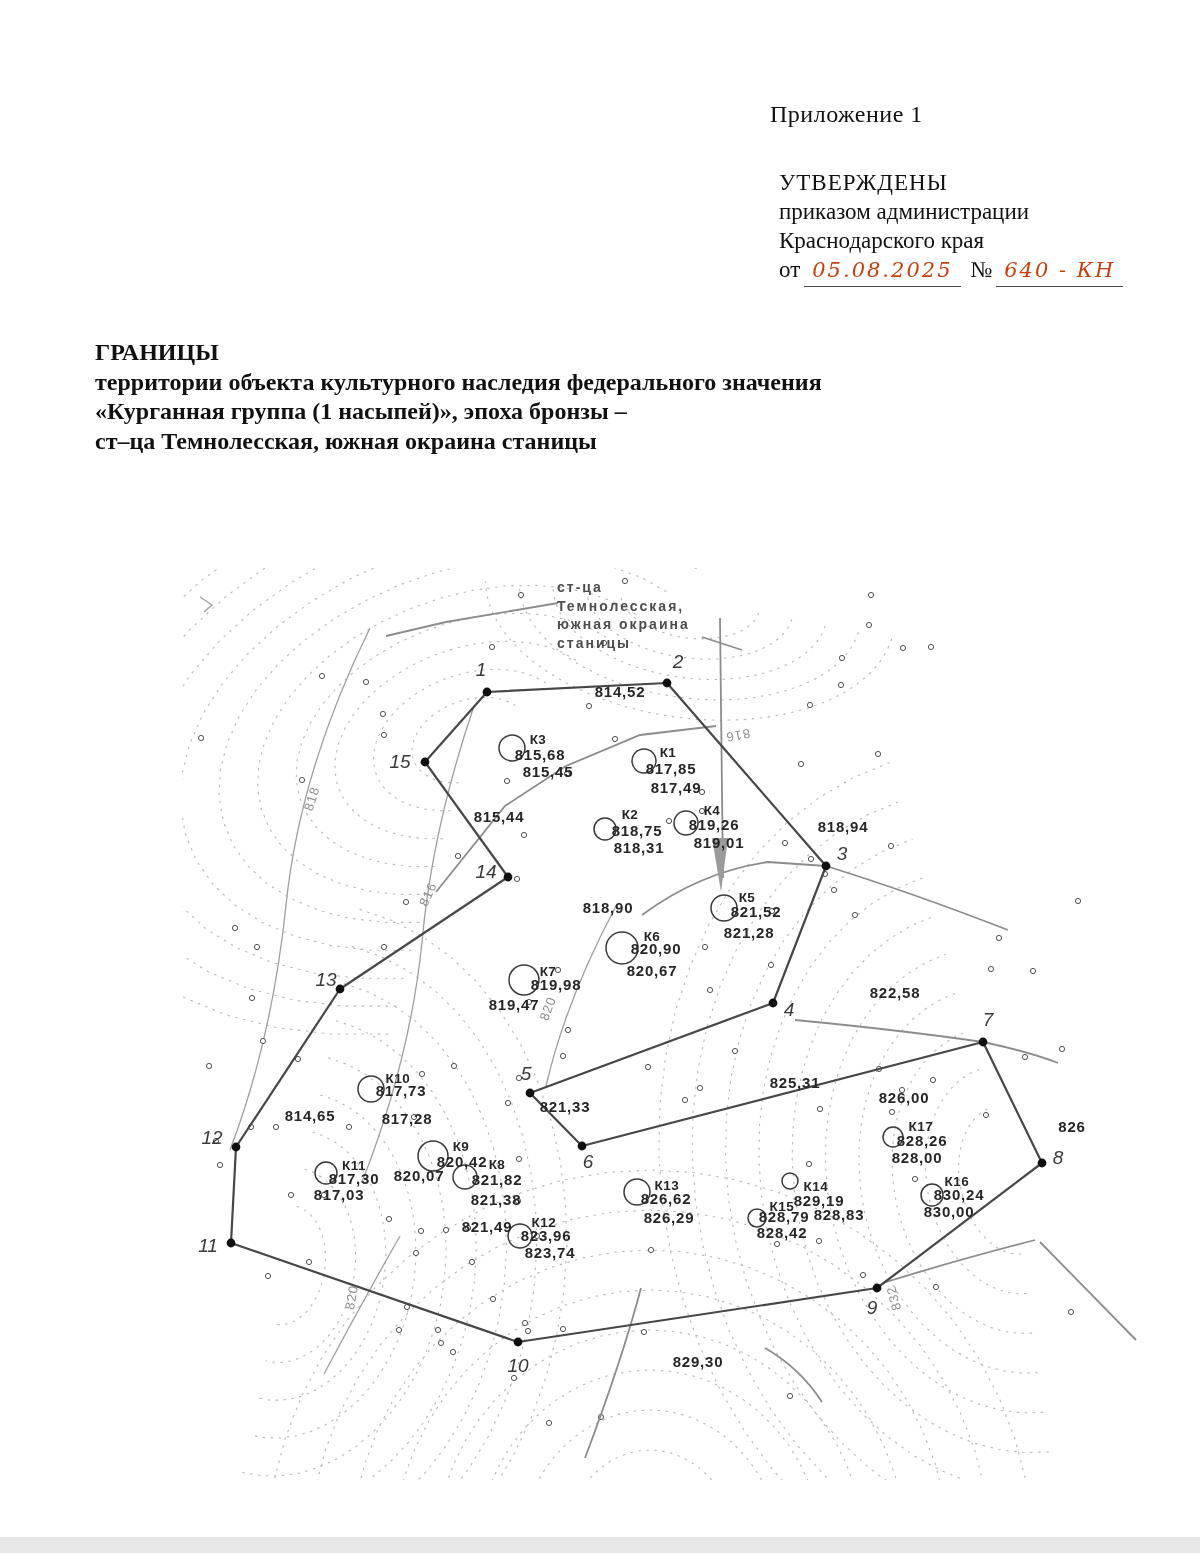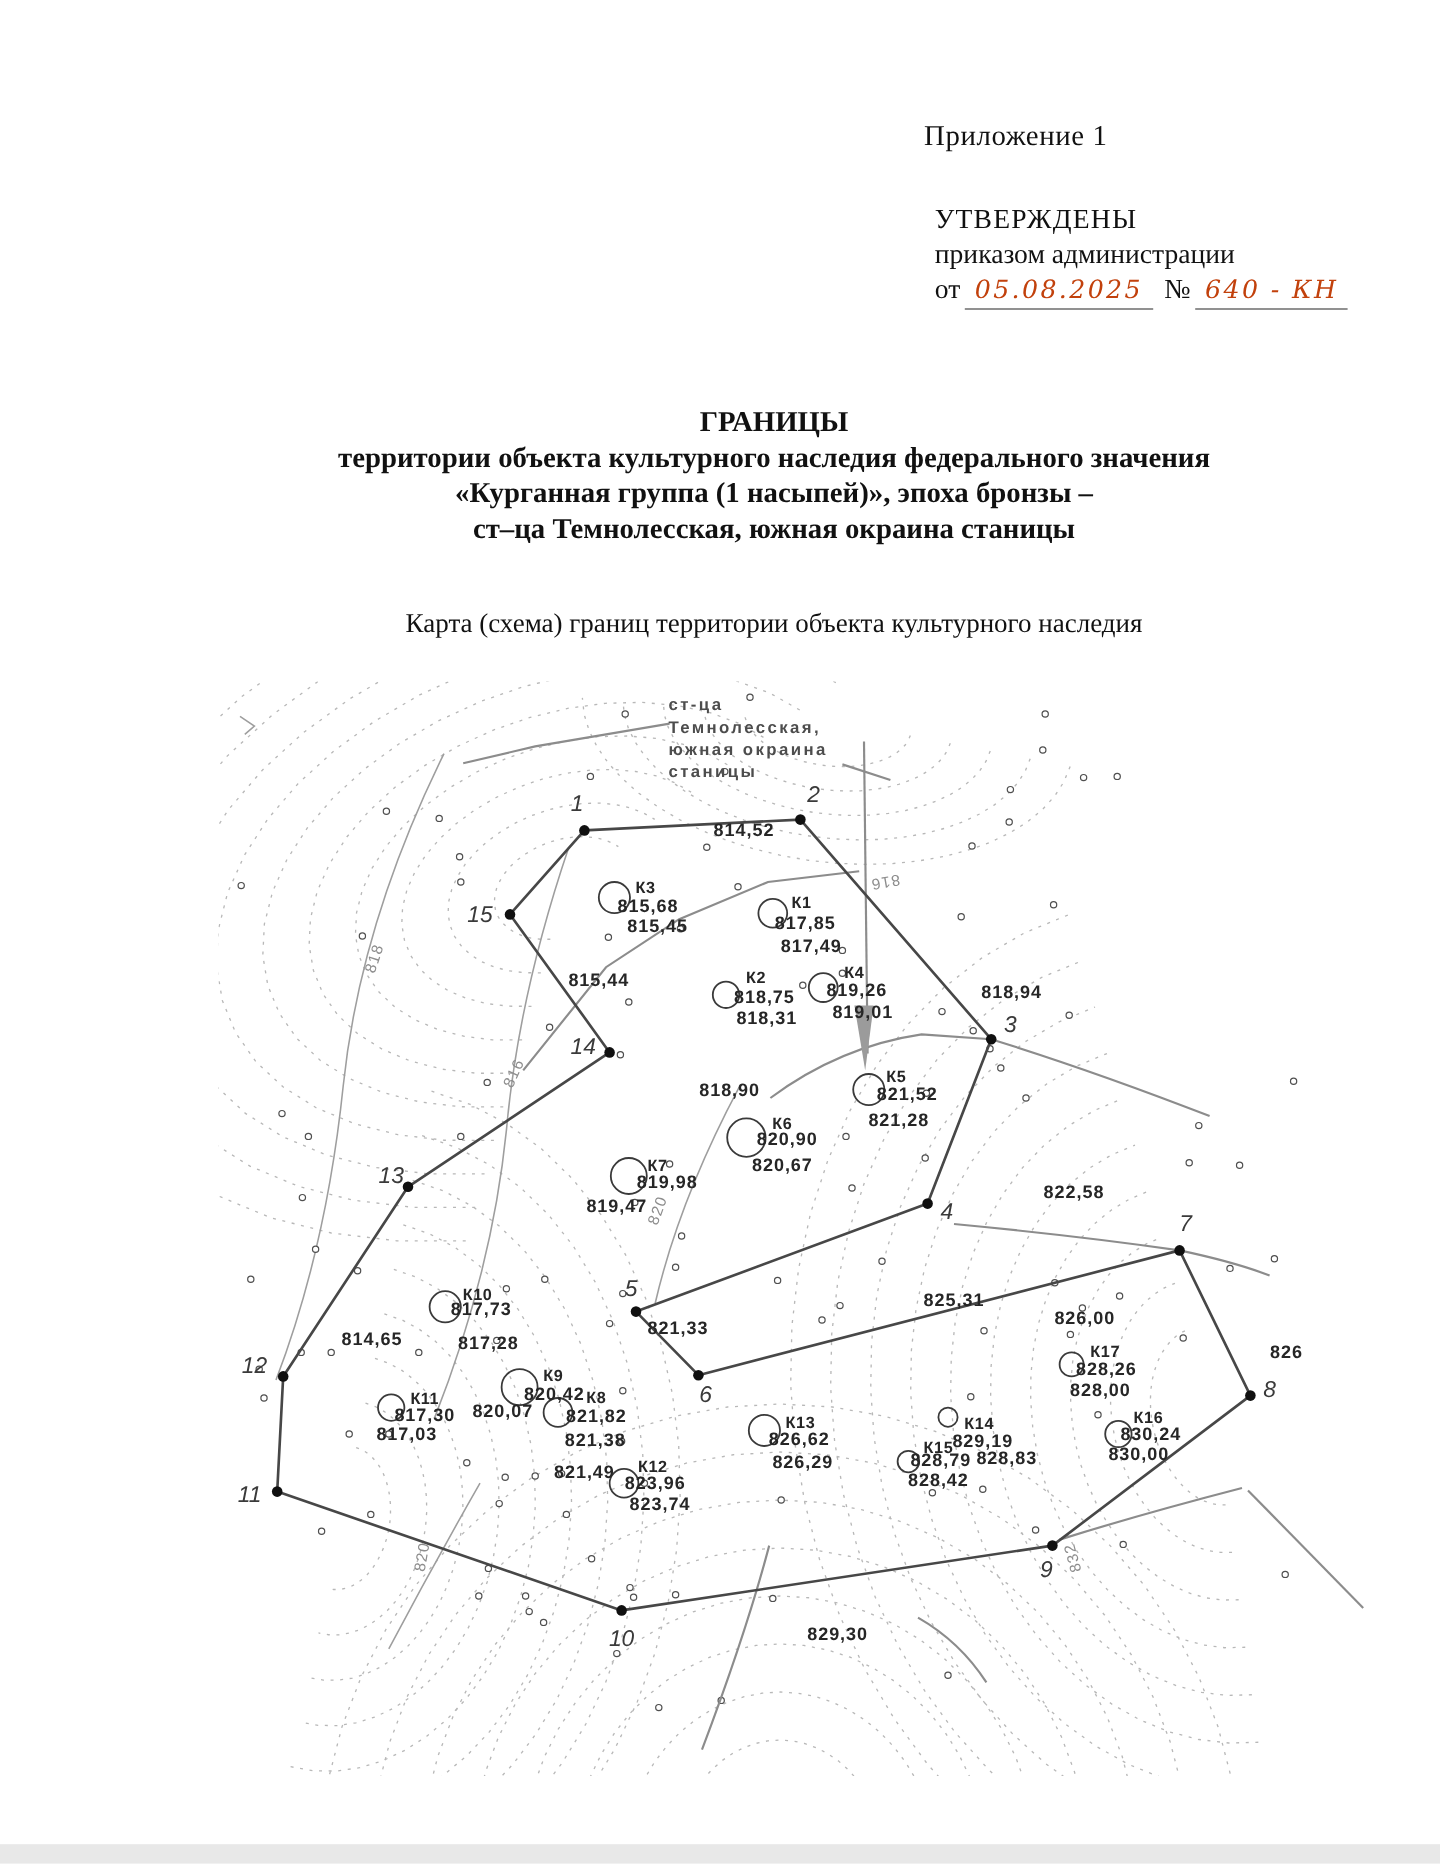--- a/index.html
+++ b/index.html
@@ -11,21 +11,21 @@
   .appendix{position:absolute;left:770px;top:101px;font-size:24px;letter-spacing:.5px;z-index:2;}
   .approval{position:absolute;left:779px;top:168px;font-size:23px;line-height:29px;z-index:2;}
   .approval .caps{letter-spacing:1px;}
   .approval-line{white-space:nowrap;}
   .hand{
     font-family:"DejaVu Serif", serif;font-style:italic;font-size:21px;
     letter-spacing:2px;color:#c2410c;
   }
   .uline{display:inline-block;border-bottom:1.6px solid #4a4a4a;padding:0 8px 1px 8px;margin:0 4px;}
   .title-block{
-    position:absolute;left:95px;top:338px;width:1100px;text-align:center;
+    position:absolute;left:95px;top:338px;width:1100px;text-align:left;
     font-weight:bold;font-size:24px;line-height:29.5px;z-index:2;
   }
   .map-caption{
     position:absolute;left:95px;top:507px;width:1100px;text-align:center;
     font-size:22.5px;z-index:2;
   }
   svg.map{position:absolute;left:0;top:0;z-index:1;}
   svg.map text{font-family:"Liberation Sans", sans-serif;}
   .map-value{font-size:15px;font-weight:600;fill:#262626;letter-spacing:.8px;}
   .kurgan-name{font-size:13.5px;font-weight:600;fill:#262626;letter-spacing:.5px;}
@@ -36,34 +36,34 @@
 </head>
 <body>
 
 <div class="page">
 
   <div class="appendix">Приложение 1</div>
 
   <div class="approval">
     <div class="caps">УТВЕРЖДЕНЫ</div>
     <div>приказом администрации</div>
+    <div>Краснодарского края</div>
     <div class="approval-line">
       <span>от</span><span class="hand uline">05.08.2025</span>
       <span>№</span><span class="hand uline">640 - КН</span>
     </div>
   </div>
 
   <div class="title-block">
     <div>ГРАНИЦЫ</div>
     <div>территории объекта культурного наследия федерального значения</div>
     <div>«Курганная группа (1 насыпей)», эпоха бронзы –</div>
     <div>ст–ца Темнолесская, южная окраина станицы</div>
   </div>
 
-  <div class="map-caption">Карта (схема) границ территории объекта культурного наследия</div>
 
   <svg class="map" width="1200" height="1553" viewBox="0 0 1200 1553" aria-hidden="true">
     <defs>
       <clipPath id="mapclip">
           <rect x="182" y="568" width="926" height="912"></rect>
         </clipPath>
     </defs>
     <g id="g-contours" clip-path="url(#mapclip)">
         <path d="M458.6 782.7 L450.3 782.7 L442.5 781.7 L435.3 779.8 L428.8 777.0 L423.3 773.4 L418.7 769.1 L415.3 764.2 L413.0 758.7 L412.0 752.9 L412.3 746.7 L413.8 740.4 L416.6 734.1 L420.5 727.9 L425.4 722.0 L431.4 716.5 L438.2 711.5 L445.7 707.1 L453.7 703.4 L462.1 700.5 L470.6 698.5 L479.1 697.4 L487.5 697.2 L495.4 698.0 L502.8 699.6 L509.5 702.2 L515.3 705.5" fill="none" stroke="#b8b8b8" stroke-width="1.1" stroke-dasharray="2.5 5.5"></path>
         <path d="M450.7 810.7 L437.0 810.6 L424.0 809.0 L412.0 805.9 L401.3 801.4 L392.0 795.5 L384.5 788.4 L378.8 780.3 L375.1 771.3 L373.4 761.6 L373.9 751.4 L376.5 741.0 L381.1 730.6 L387.6 720.3 L395.9 710.5 L405.9 701.4 L417.2 693.1 L429.7 685.8 L443.0 679.7 L457.0 674.9 L471.2 671.5 L485.4 669.6 L499.3 669.2 L512.5 670.4 L524.8 673.1 L535.9 677.3 L545.6 682.8" fill="none" stroke="#b8b8b8" stroke-width="1.1" stroke-dasharray="2.5 5.5"></path>

